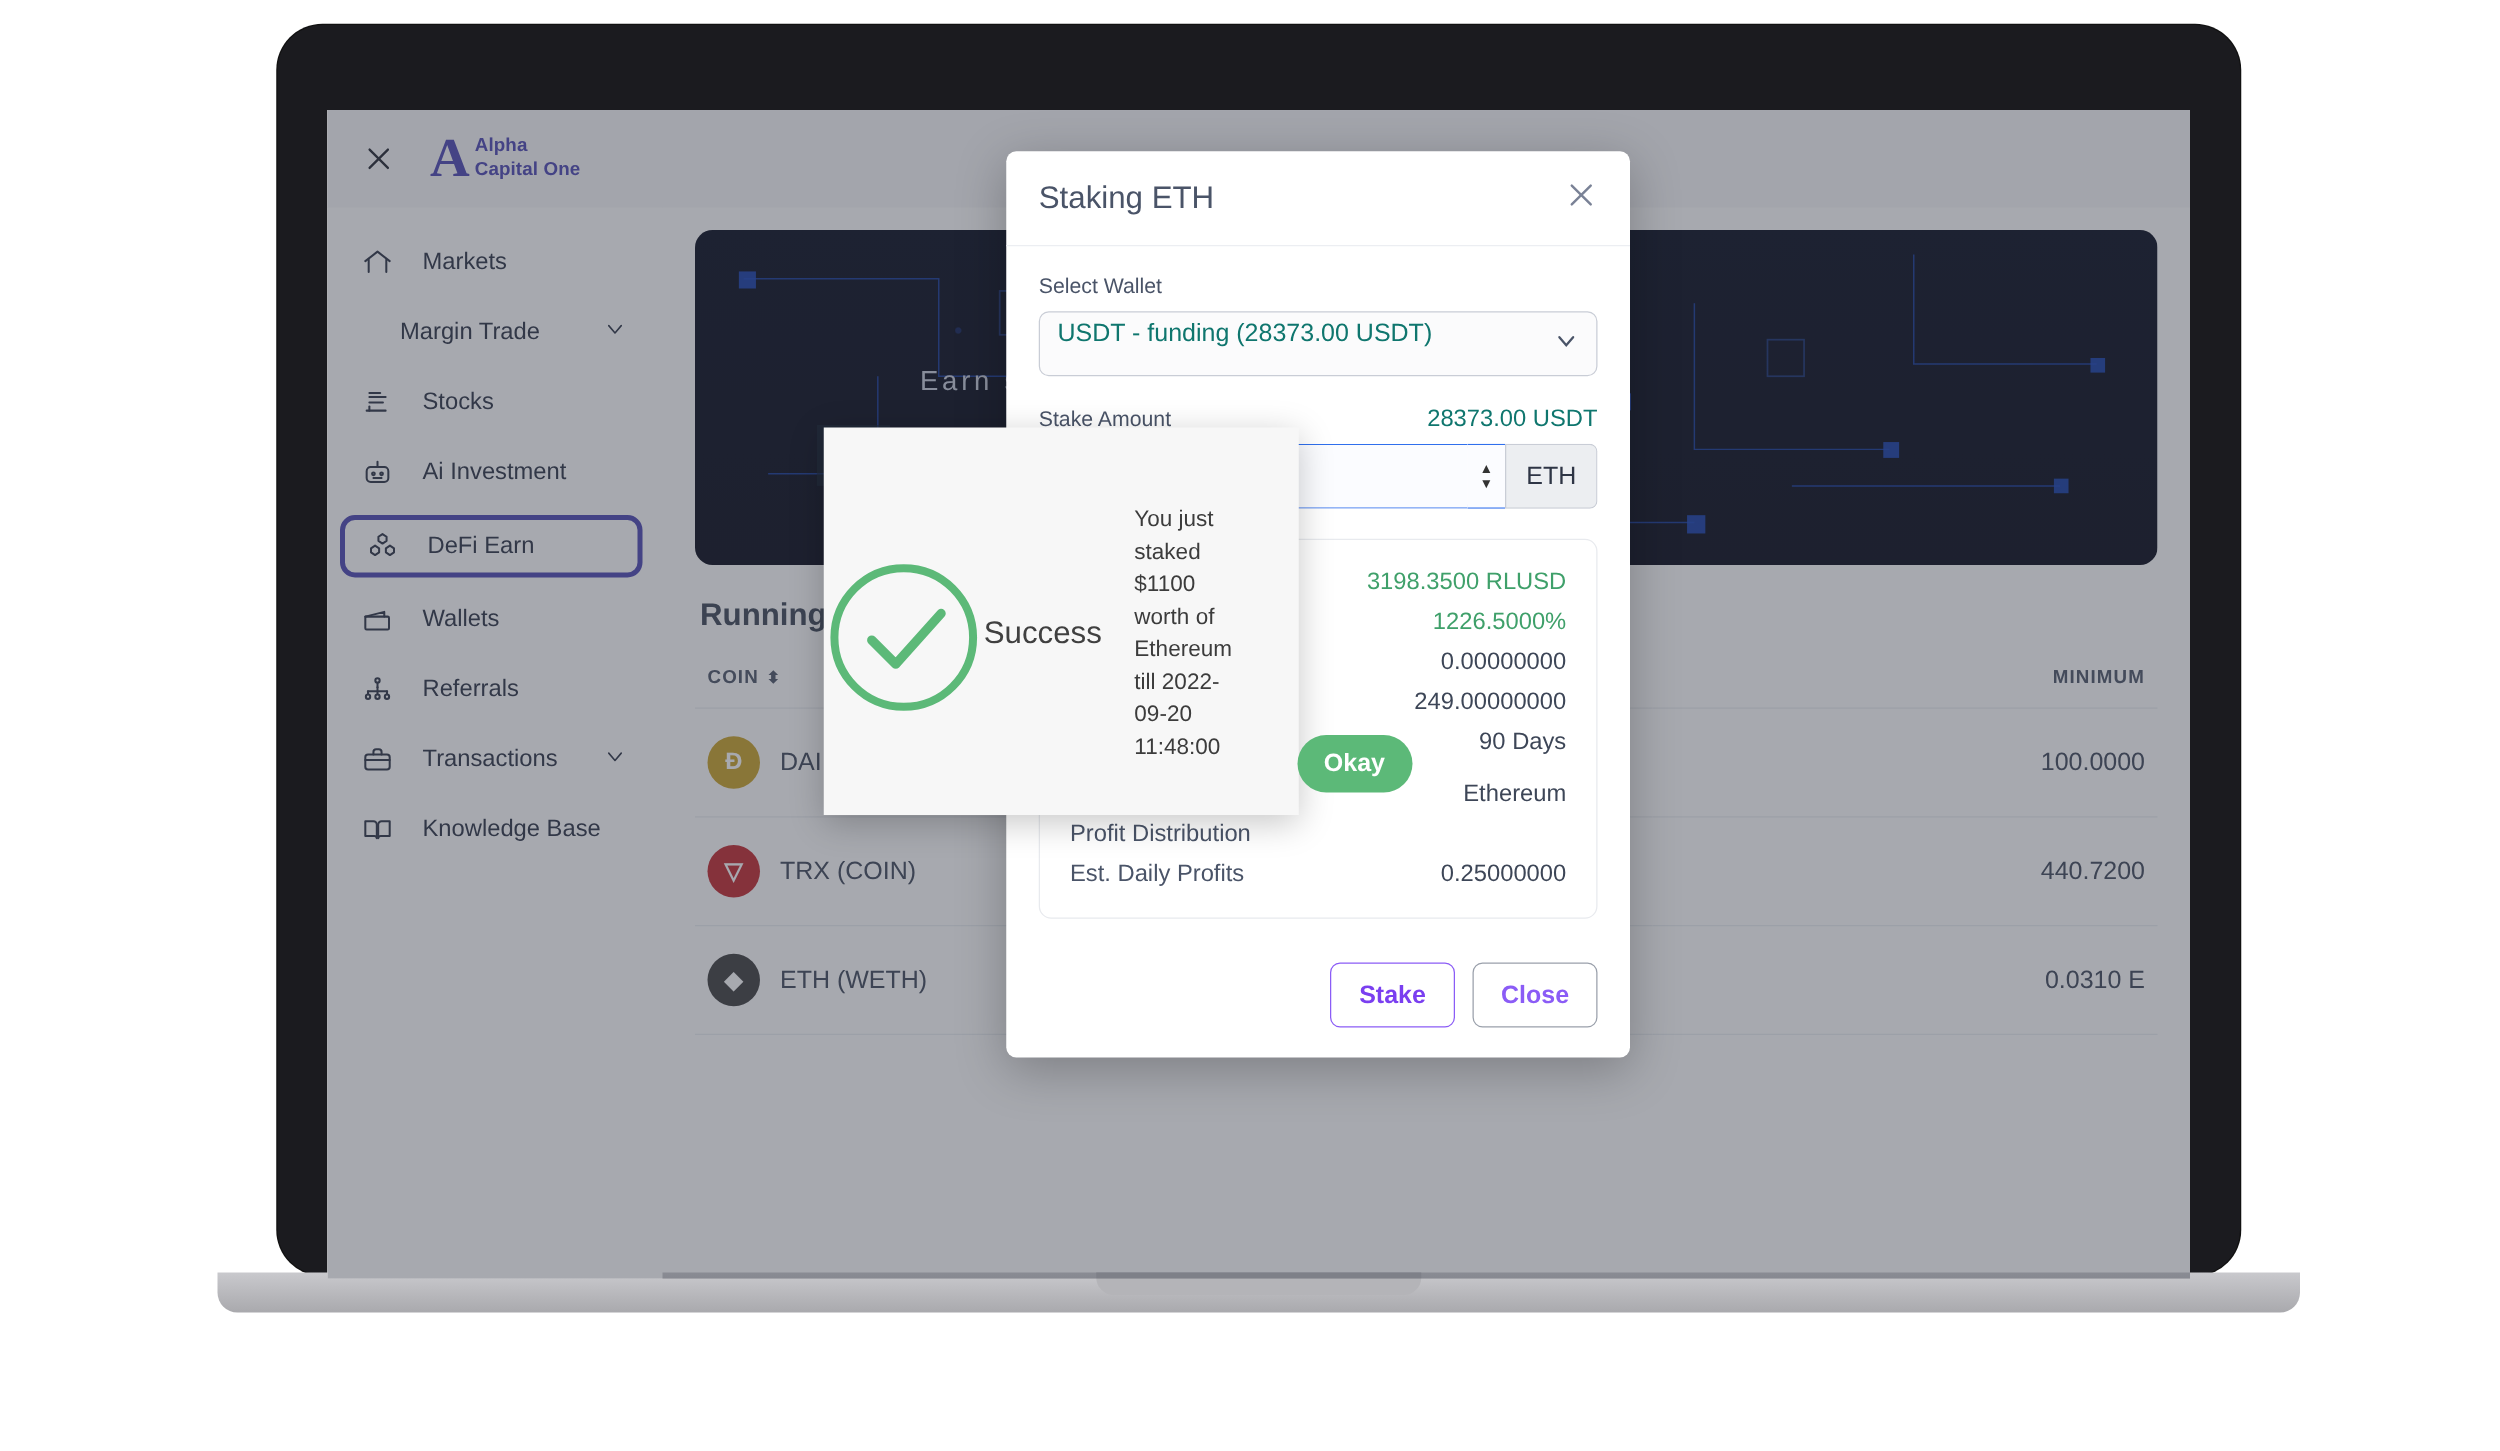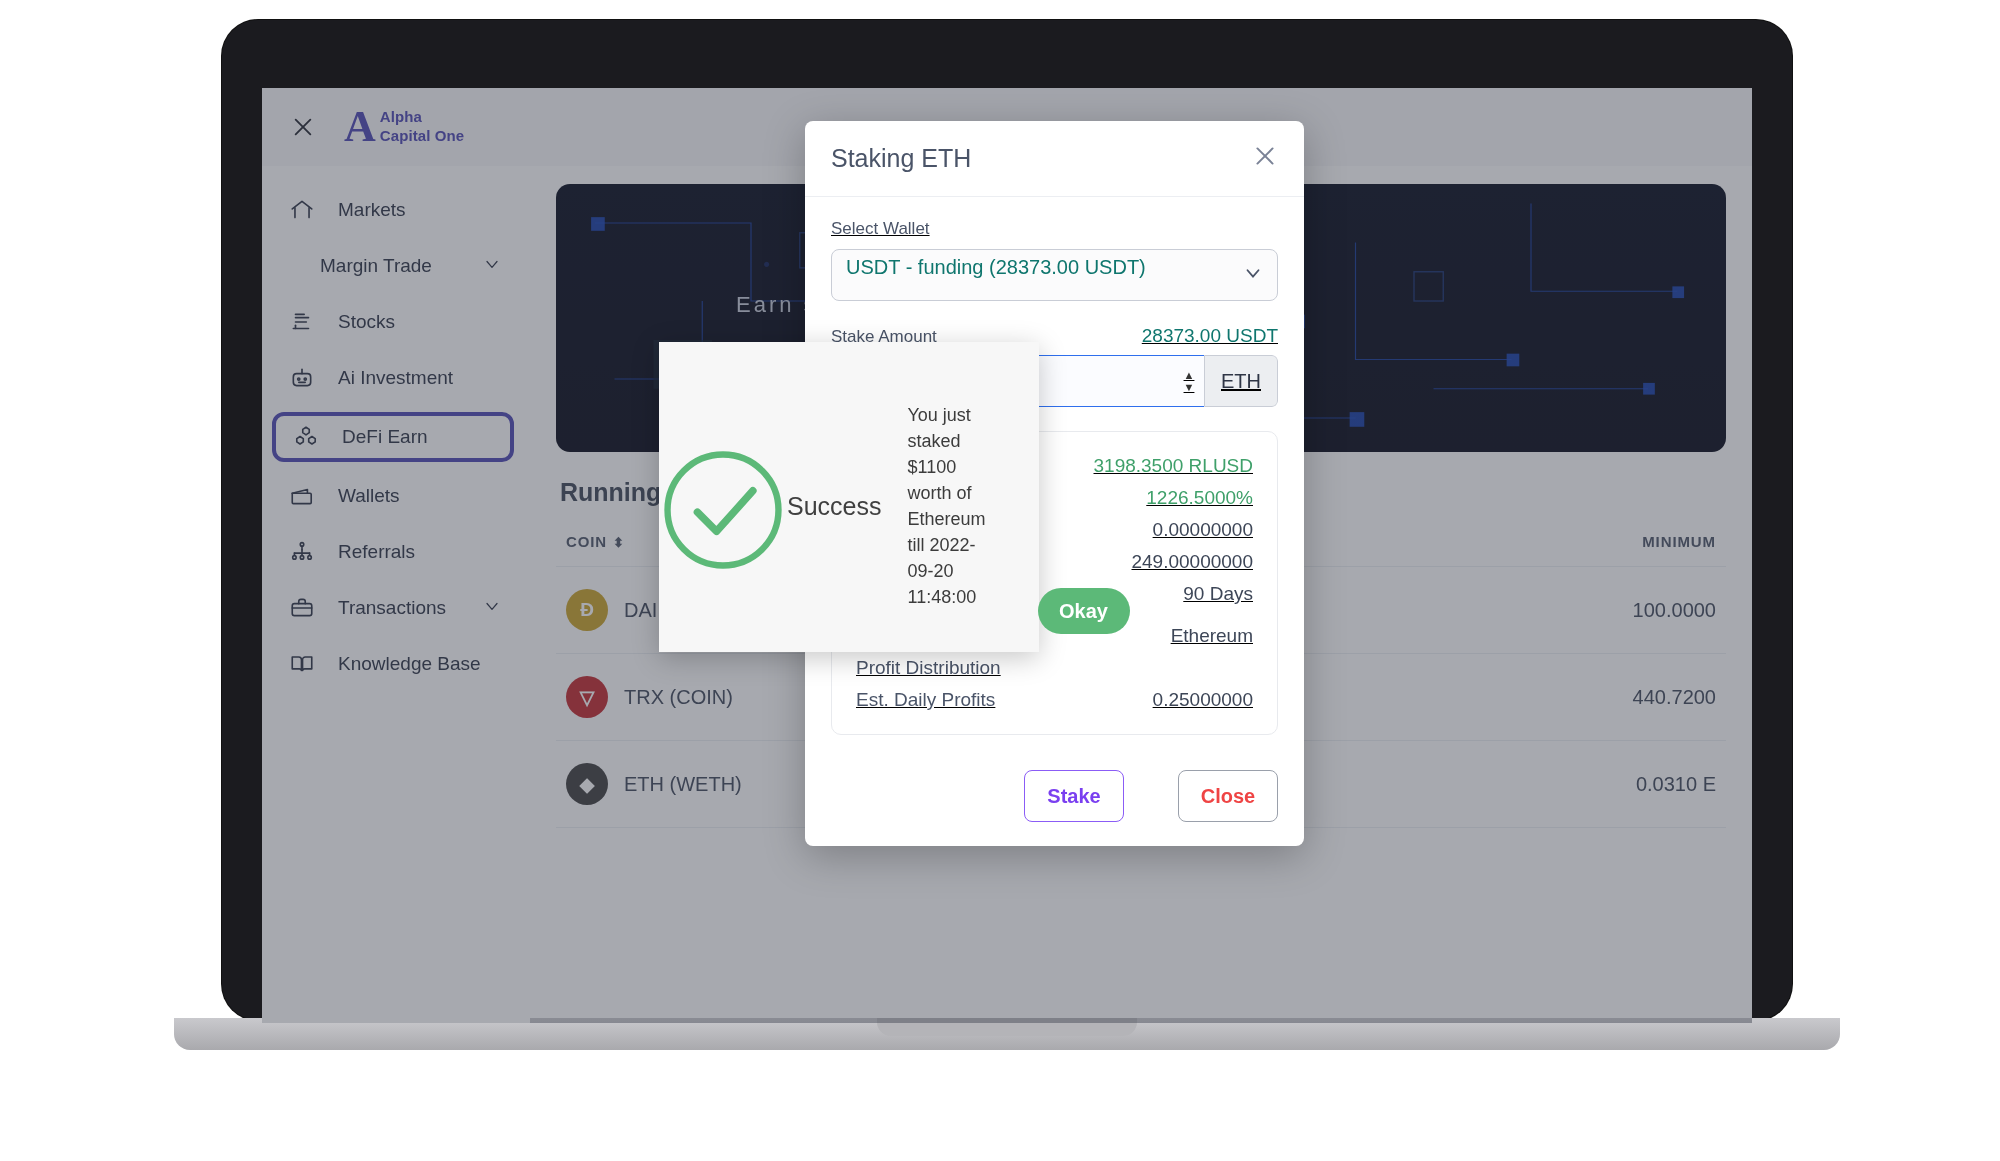--- a/index.html
+++ b/index.html
@@ -183,21 +183,21 @@
     display: flex; flex-direction: column;
   }
   .modal-head {
     height: 76px;
     display: flex; align-items: center; justify-content: space-between;
     padding: 0 26px;
     border-bottom: 1px solid #eceef2;
   }
   .modal-title { font-size: 25px; color: #4a5468; }
   .modal-x { cursor: pointer; color: #7a8296; font-size: 28px; line-height: 1; }
-  .modal-body { padding: 22px 26px 0 26px; flex: 1; text-decoration: underline; }
+  .modal-body { padding: 22px 26px 0 26px; flex: 1; }
   .field-label { font-size: 17px; color: #4a5468; margin-bottom: 10px; }
   .select-wrap { position: relative; }
   select.wallet-select {
     width: 100%; height: 52px;
     font-size: 20px; color: #0f766e;
     border: 1px solid #c9cdd6; border-radius: 8px;
     background: #fbfbfc;
     padding: 0 44px 16px 14px;
     appearance: none;
     font-family: "Liberation Sans", sans-serif;
@@ -261,21 +261,21 @@
     display: flex; justify-content: flex-end; gap: 14px;
   }
   .btn {
     height: 52px; min-width: 100px;
     border-radius: 8px; background: #fff;
     font-size: 20px; font-weight: 700;
     cursor: pointer;
     font-family: "Liberation Sans", sans-serif;
   }
   .btn-stake { border: 1px solid #8b5cf6; color: #7a3ff0; }
-  .btn-close { border: 1px solid #9aa0ab; color: #ef4444; margin-left: 40px; }
+  .btn-close { border: 1px solid #9aa0ab; color: #8b5cf6; }
 
   
   #success-dialog {
     position: absolute;
     left: 397px; top: 254px;
     width: 380px; height: 310px;
     background: #f7f7f7;
     box-shadow: 0 6px 26px rgba(0,0,0,.22);
     z-index: 8;
     display: flex; 

